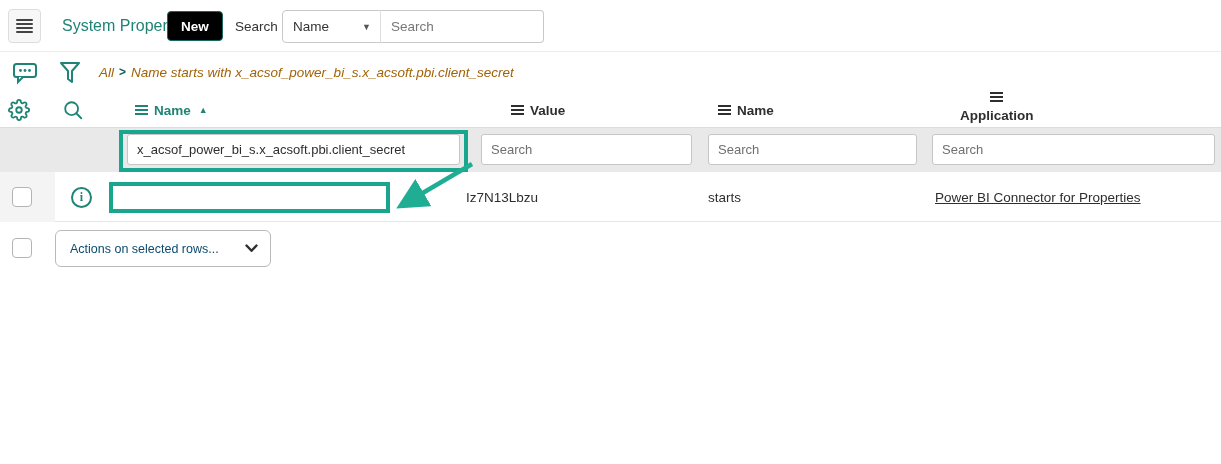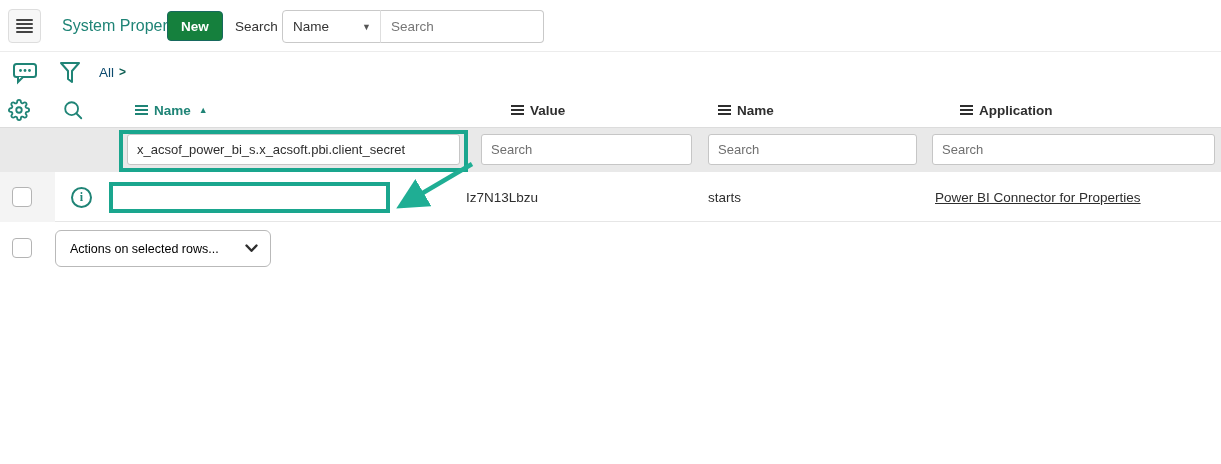--- a/index.html
+++ b/index.html
@@ -20,21 +20,21 @@
     display: flex; flex-direction: column; justify-content: center; align-items: center; gap: 2px;
     cursor: pointer;
   }
   .menu-btn span { display: block; width: 17px; height: 2px; background: #434343; border-radius: 1px; }
   .page-title {
     position: absolute; left: 62px; top: 0; height: 52px; display: flex; align-items: center;
     color: #1f8476; font-size: 16px;
   }
   .new-btn {
     position: absolute; left: 167px; top: 11px; height: 30px; padding: 0 13px;
-    background: #15803d; border: 1px solid #17695e; border-radius: 4px;
+    background: #000000; border: 1px solid #17695e; border-radius: 4px;
     color: #fff; font-size: 13.5px; font-weight: 700;
     display: flex; align-items: center; cursor: pointer;
     font-family: "Liberation Sans", sans-serif;
   }
   .search-label {
     position: absolute; left: 235px; top: 0; height: 52px; display: flex; align-items: center;
     font-size: 13.5px; color: #333;
   }
   .field-select {
     position: absolute; left: 282px; top: 10px; width: 99px; height: 33px;
@@ -51,21 +51,21 @@
   }
   .topbar-search::placeholder { color: #767676; }
 
   
   .crumb-row { position: relative; height: 40px; background: #fff; }
   .icon-btn { position: absolute; background: none; border: none; cursor: pointer; line-height: 0; }
   .crumbs {
     position: absolute; left: 99px; top: 0; height: 40px; display: flex; align-items: center; gap: 5px;
     font-size: 13.5px; white-space: nowrap;
   }
-  .crumb-link { color: #0c4a6e; text-decoration: none; cursor: pointer; }
+  .crumb-link { color: #a16207; text-decoration: none; cursor: pointer; font-style: italic; }
   .crumb-sep { color: #0e5f54; font-weight: 700; font-size: 12px; }
 
   
   .head-row { position: relative; height: 36px; background: #fff; border-bottom: 1px solid #dcdcdc; }
   .col-head { position: absolute; top: 0; height: 36px; display: flex; align-items: center; gap: 6px; font-size: 13.5px; font-weight: 700; cursor: pointer; }
   .col-head .bars { display: inline-flex; flex-direction: column; gap: 2px; }
   .col-head .bars i { display: block; width: 13px; height: 2px; background: #2e2e2e; }
   .col-head.sorted { color: #1f8476; }
   .col-head.sorted .bars i { background: #1f8476; }
   .sort-arrow { font-size: 9px; color: #1f8476; margin-left: 2px; }
@@ -96,21 +96,21 @@
   }
   .cell-text { position: absolute; top: 0; height: 50px; display: flex; align-items: center; font-size: 13.5px; color: #2e2e2e; white-space: nowrap; }
   .cell-link { color: #2e2e2e; text-decoration: underline; cursor: pointer; }
 
   
   .foot-row { position: relative; height: 62px; background: #fff; }
   .actions-select {
     position: absolute; left: 55px; top: 8px; width: 216px; height: 37px;
     background: #fff; border: 1px solid #b9b9b9; border-radius: 6px;
     display: flex; align-items: center; justify-content: space-between; padding: 0 12px 0 14px;
-    font-size: 12.5px; color: #000000; cursor: pointer;
+    font-size: 12.5px; color: #0c4a6e; cursor: pointer;
   }
 
   
   .annot { position: absolute; border: 4px solid #1aa68e; pointer-events: none; z-index: 20; }
   .annot-arrow { position: absolute; pointer-events: none; z-index: 21; }
 </style>
 </head>
 <body>
 
 <div class="app">
@@ -143,20 +143,21 @@
       </svg>
     </button>
     <button class="icon-btn" style="left:58px; top:8px;">
       <svg width="24" height="26" viewBox="0 0 24 26" fill="none" stroke="#1f8476" stroke-width="2" stroke-linejoin="round">
         <path d="M3 3 H21 L14 11 V22 L10 19 V11 Z"></path>
       </svg>
     </button>
     <div class="crumbs">
       <a class="crumb-link">All</a>
       <span class="crumb-sep">&gt;</span>
+      <a class="crumb-link">Name starts with x_acsof_power_bi_s.x_acsoft.pbi.client_secret</a>
     </div>
   </div>
 
   <div class="head-row">
     <button class="icon-btn" style="left:8px; top:7px;">
       <svg width="22" height="22" viewBox="0 0 24 24" fill="none" stroke="#1f8476" stroke-width="2">
         <circle cx="12" cy="12" r="3"></circle>
         <path d="M19.4 15a1.65 1.65 0 0 0 .33 1.82l.06.06a2 2 0 0 1 0 2.83 2 2 0 0 1-2.83 0l-.06-.06a1.65 1.65 0 0 0-1.82-.33 1.65 1.65 0 0 0-1 1.51V21a2 2 0 0 1-2 2 2 2 0 0 1-2-2v-.09A1.65 1.65 0 0 0 9 19.4a1.65 1.65 0 0 0-1.82.33l-.06.06a2 2 0 0 1-2.83 0 2 2 0 0 1 0-2.83l.06-.06a1.65 1.65 0 0 0 .33-1.82 1.65 1.65 0 0 0-1.51-1H3a2 2 0 0 1-2-2 2 2 0 0 1 2-2h.09A1.65 1.65 0 0 0 4.6 9a1.65 1.65 0 0 0-.33-1.82l-.06-.06a2 2 0 0 1 0-2.83 2 2 0 0 1 2.83 0l.06.06a1.65 1.65 0 0 0 1.82.33H9a1.65 1.65 0 0 0 1-1.51V3a2 2 0 0 1 2-2 2 2 0 0 1 2 2v.09a1.65 1.65 0 0 0 1 1.51 1.65 1.65 0 0 0 1.82-.33l.06-.06a2 2 0 0 1 2.83 0 2 2 0 0 1 0 2.83l-.06.06a1.65 1.65 0 0 0-.33 1.82V9a1.65 1.65 0 0 0 1.51 1H21a2 2 0 0 1 2 2 2 2 0 0 1-2 2h-.09a1.65 1.65 0 0 0-1.51 1z"></path>
       </svg>
     </button>
@@ -185,21 +186,21 @@
       <span>Value</span>
     </div>
     <div class="col-head" style="left:718px;">
       <span class="bars">
           <i></i>
           <i></i>
           <i></i>
         </span>
       <span>Name</span>
     </div>
-    <div class="col-head" style="left:960px;">
+    <div class="col-head" style="left:960px;flex-direction:column;">
       <span class="bars">
           <i></i>
           <i></i>
           <i></i>
         </span>
       <span>Application</span>
     </div>
   </div>
 
   <div class="filter-row">

